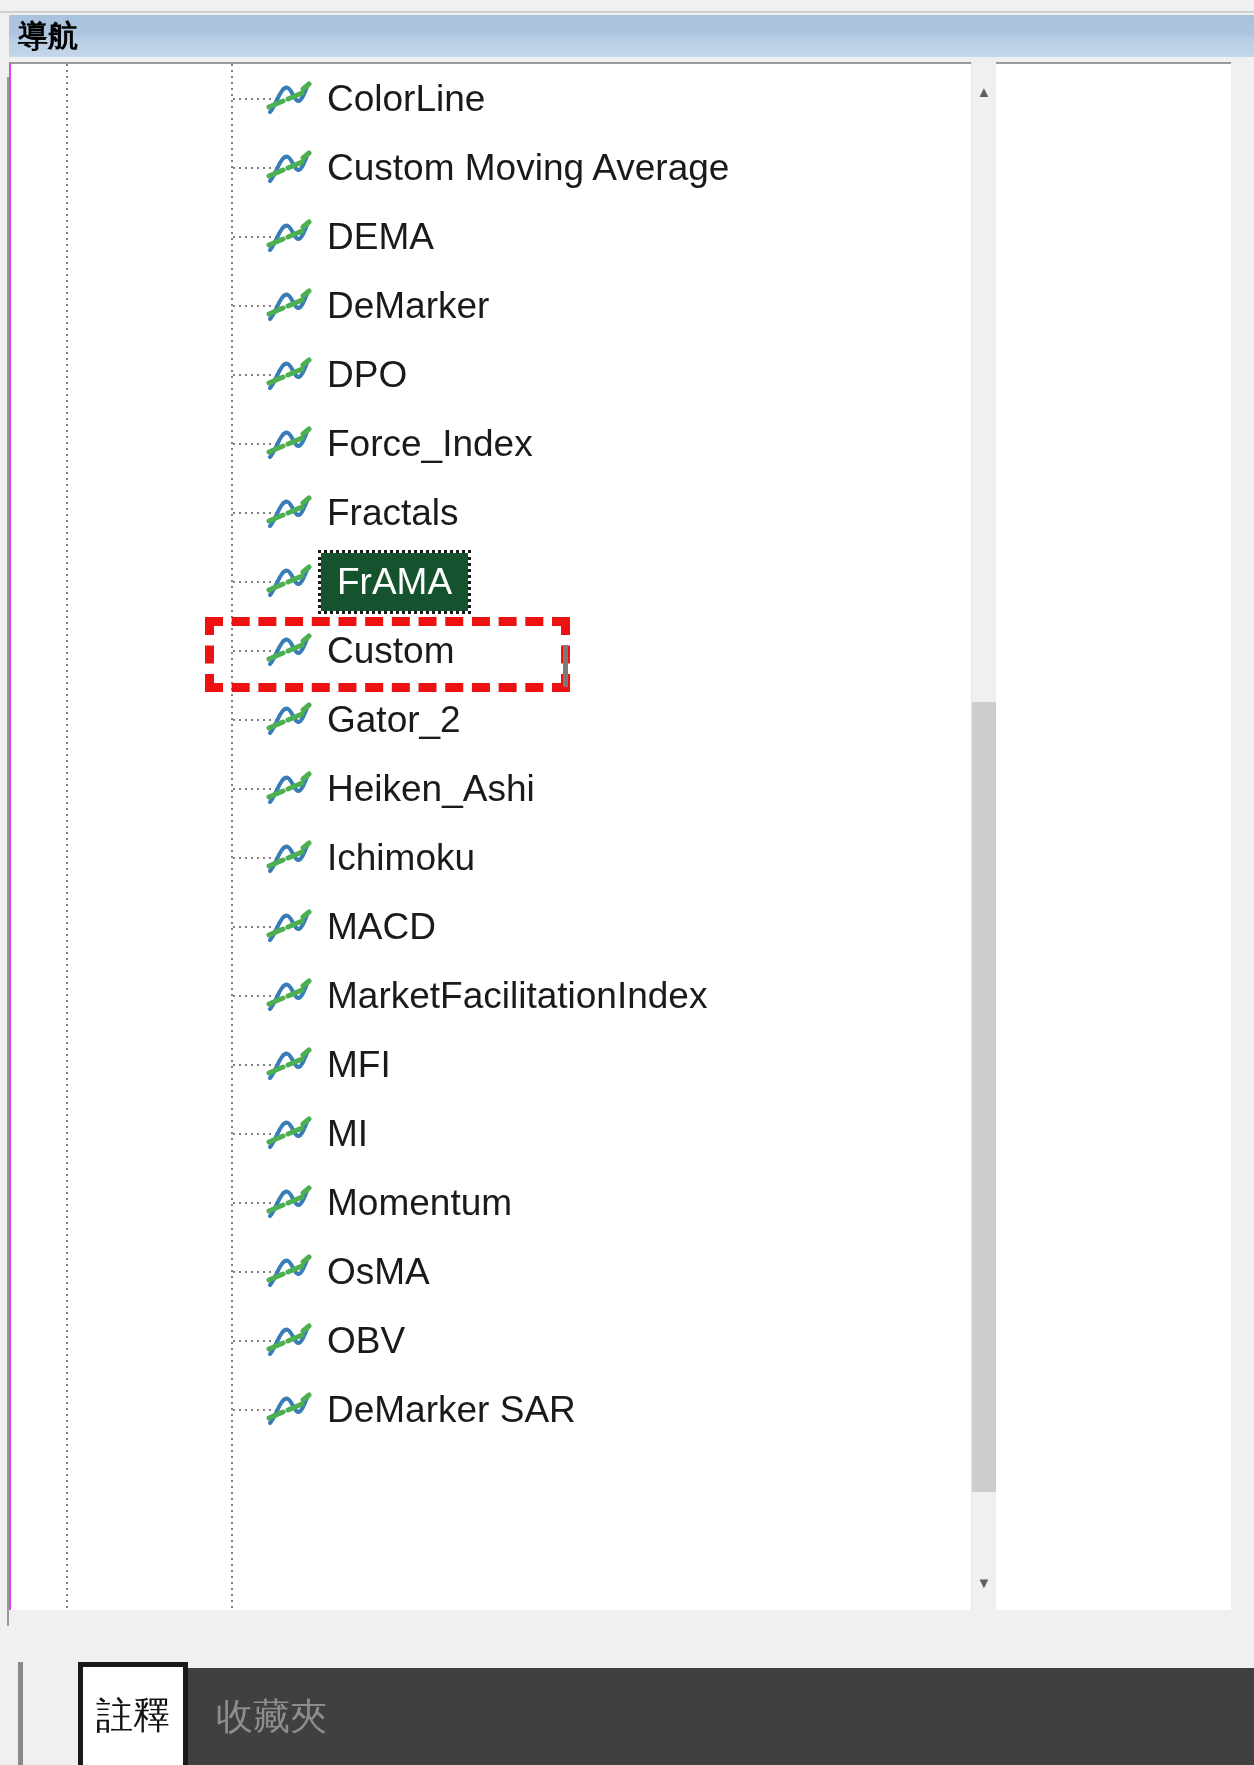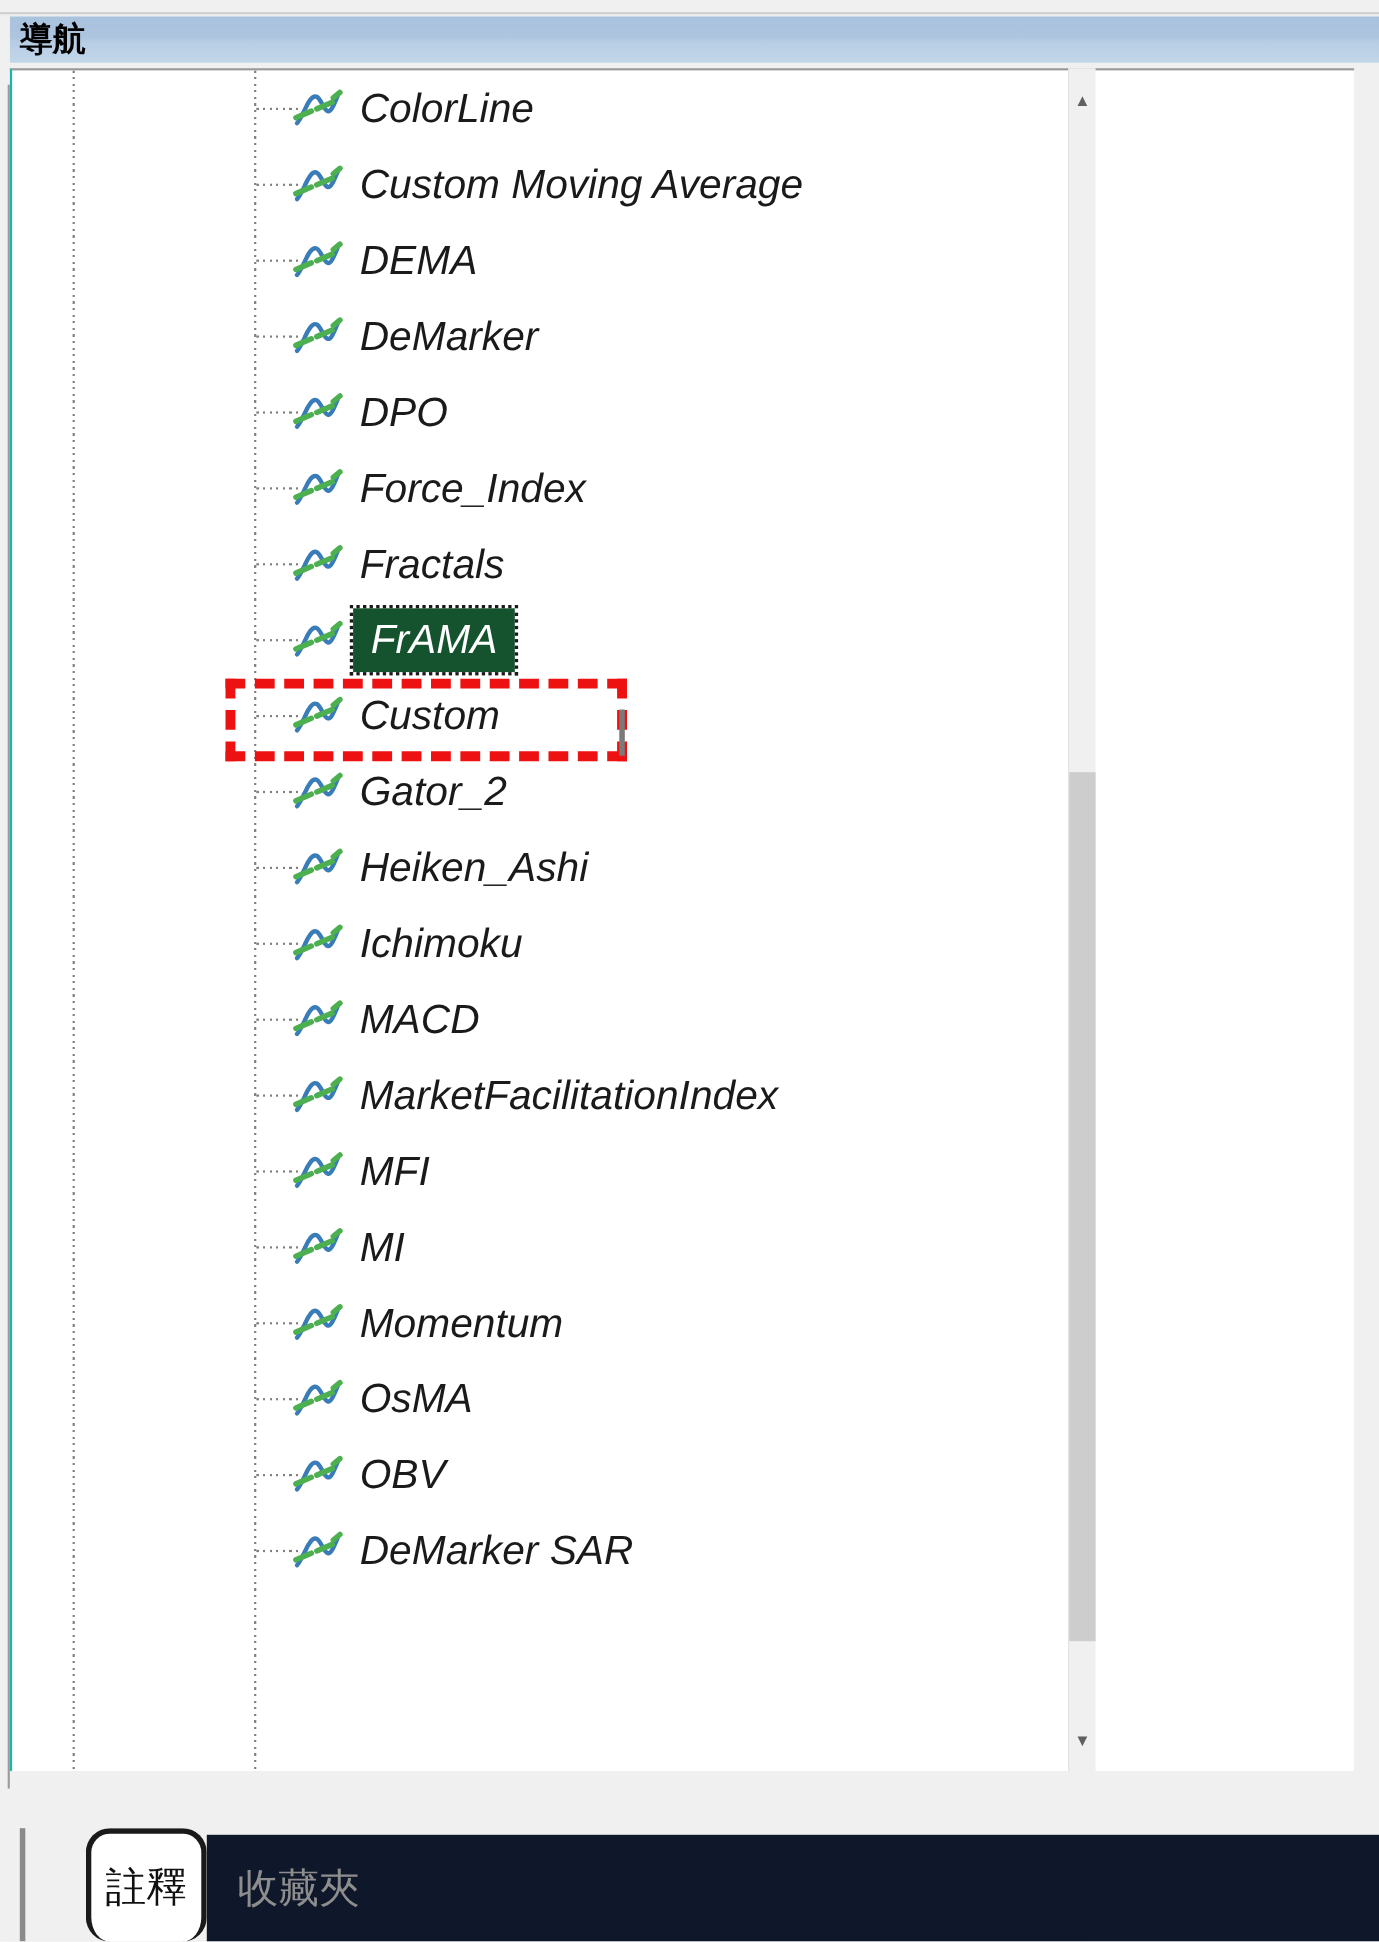--- a/index.html
+++ b/index.html
@@ -28,24 +28,23 @@
     font-size:30px;color:#000;font-weight:700;
     padding-left:9px;letter-spacing:0px;
     line-height:42px;
     font-family:"DejaVu Sans","Liberation Sans",sans-serif;
   }
   #treepane{
     position:absolute;left:9px;top:62px;
     width:1222px;height:1549px;
     background:#ffffff;
     border-top:2px solid #9a9a9a;
-    border-left:2px solid #14b8a6;
+    border-left:2px solid #d946ef;
     box-sizing:border-box;
     overflow:hidden;
-    font-style:italic;
   }
 
   
   .vline{
     position:absolute;top:0;bottom:0;width:2px;
     background-image:repeating-linear-gradient(to bottom,#808080 0px,#808080 2px,transparent 2px,transparent 6px);
   }
   #vline-root{left:55px;}
   #vline-child{left:220px;}
 
@@ -118,29 +117,29 @@
     position:absolute;left:9px;bottom:0;width:1245px;height:155px;
     background:#f0f0f0;
   }
   #tab-active{
     position:absolute;left:69px;top:52px;width:110px;height:103px;
     background:#ffffff;
     border-top:5px solid #1a1a1a;
     border-left:5px solid #1a1a1a;
     border-right:5px solid #1a1a1a;
     box-sizing:border-box;
-    display:flex;align-items:center;justify-content:center;border-radius:22px;
+    display:flex;align-items:center;justify-content:center;
   }
   #tab-active span{
     font-size:37px;color:#111;
     font-family:"DejaVu Sans","Liberation Sans",sans-serif;
   }
   #tab-inactive{
     position:absolute;left:179px;top:58px;width:1066px;height:97px;
-    background:#0f172a;
+    background:#404040;
     display:flex;align-items:center;
     padding-left:28px;box-sizing:border-box;
   }
   #tab-inactive span{
     font-size:37px;color:#8d8d8d;
     font-family:"DejaVu Sans","Liberation Sans",sans-serif;
   }
   #tabbar-leftedge{
     position:absolute;left:9px;top:52px;width:5px;height:103px;
     background:#8a8a8a;

